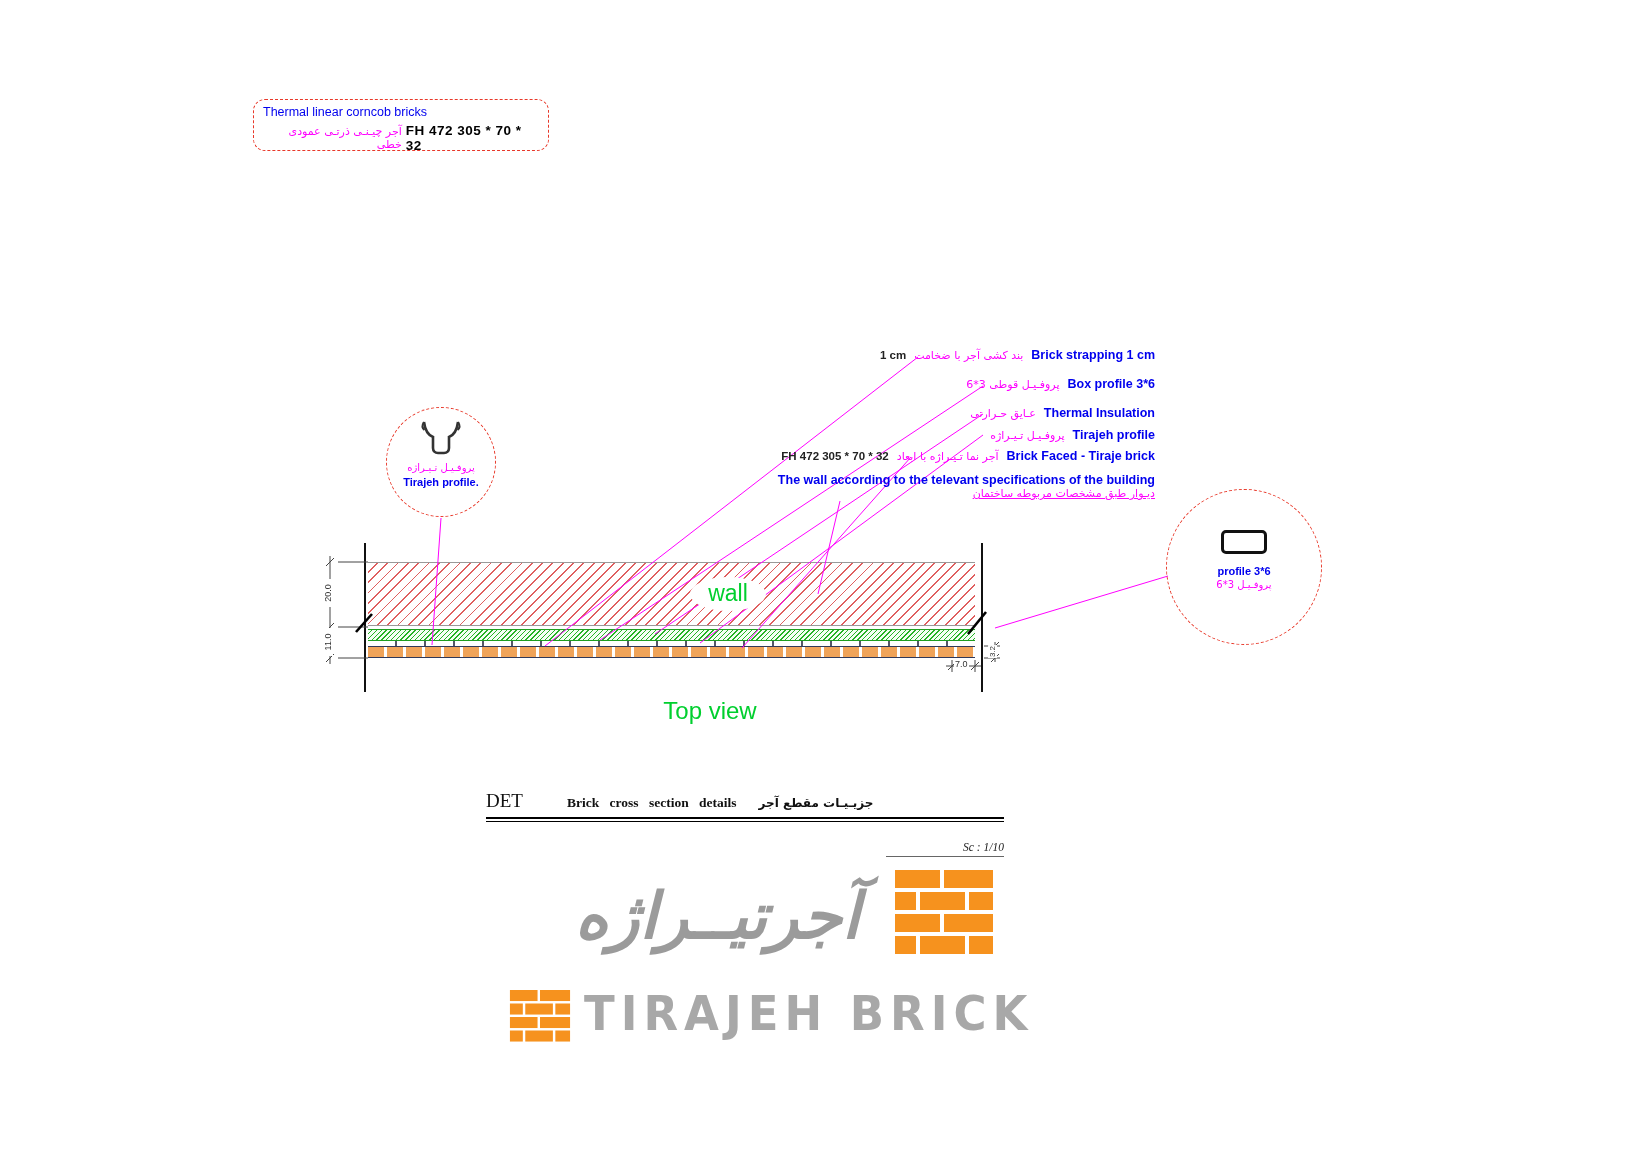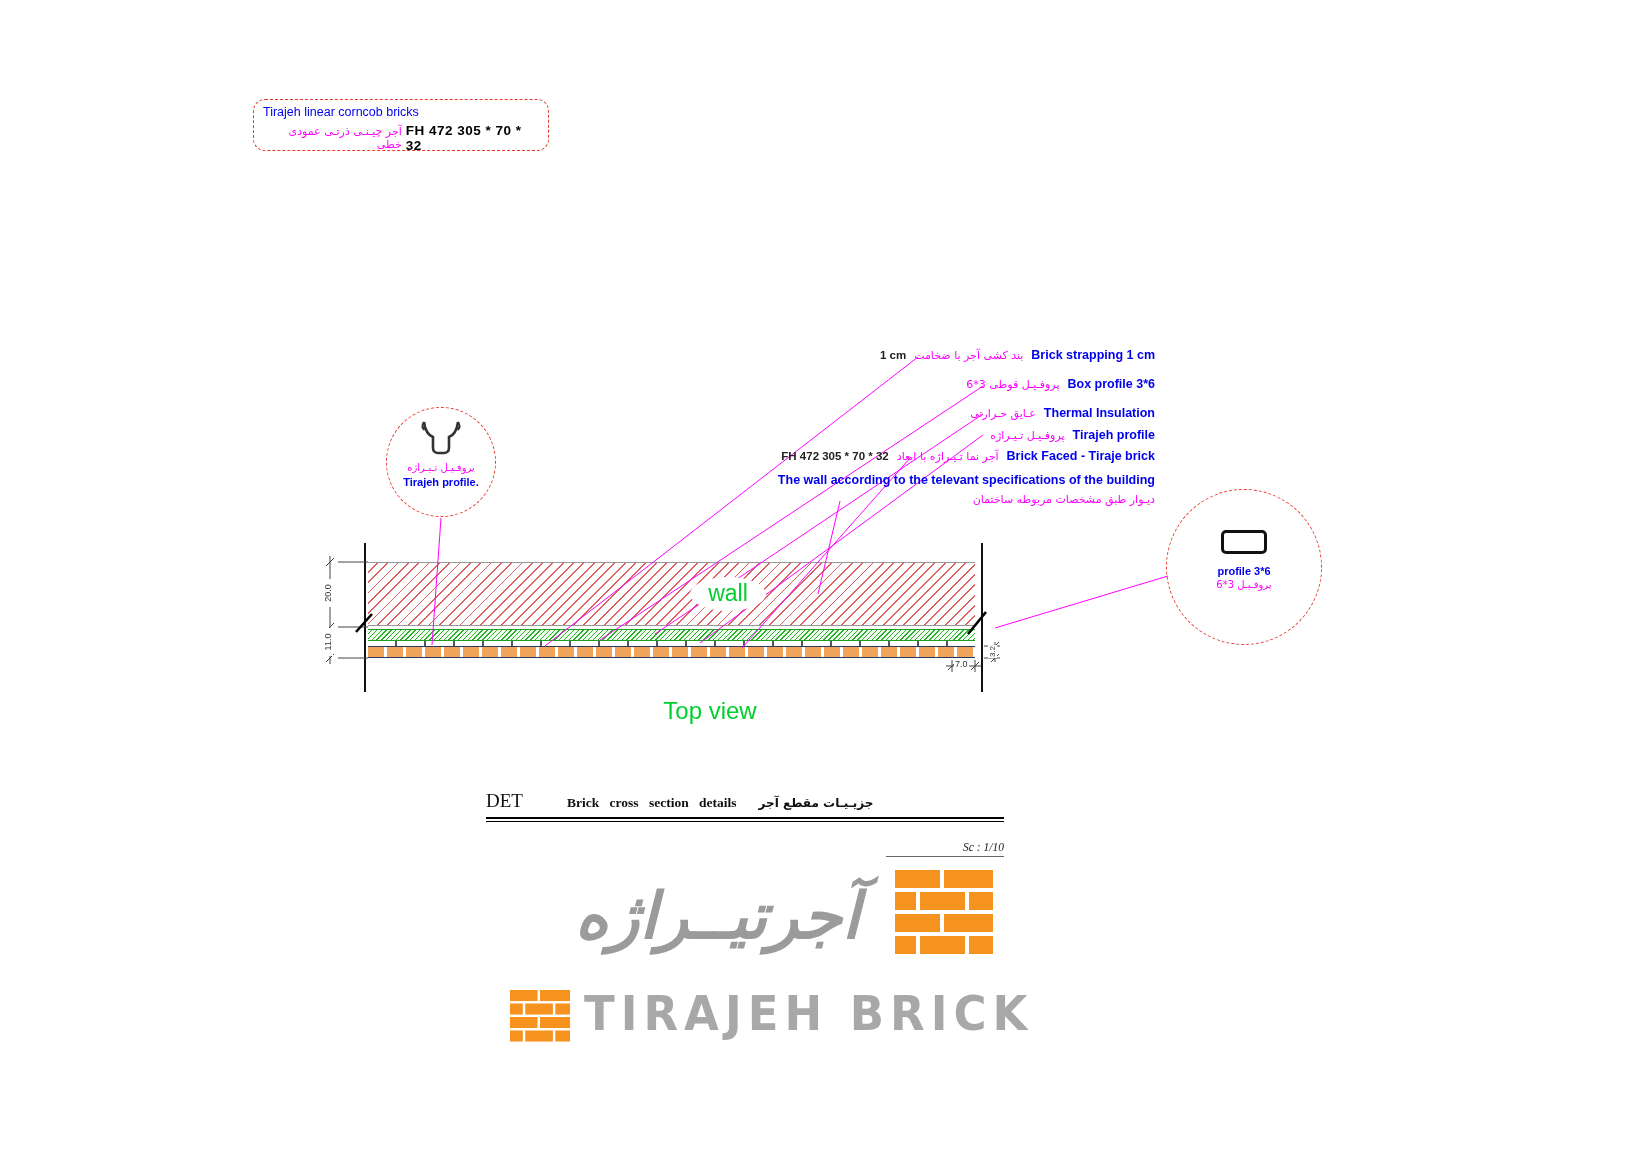--- a/index.html
+++ b/index.html
@@ -22,21 +22,21 @@
   
   .callout {
     position:absolute; right:495px; display:flex; gap:8px; align-items:baseline;
     white-space:nowrap;
   }
   .c-val { color:#222; font-weight:bold; font-size:11.5px; }
   .c-fa  { color:#ff00ff; font-size:11px; font-family:"DejaVu Sans", sans-serif; }
   .c-en  { color:#0000ee; font-weight:bold; font-size:12.5px; }
   .callout-block { position:absolute; right:495px; text-align:right; white-space:nowrap; }
   .callout-block .c-en { display:block; }
-  .callout-block .c-fa { display:block; margin-top:6px; }
+  .callout-block .c-fa { display:block; margin-top:0;text-decoration:underline; }
 
   
   .detail-circle {
     position:absolute; border:1.6px dashed #e8392a; border-radius:50%;
     box-sizing:border-box; display:flex; flex-direction:column; align-items:center;
   }
   .dc-left  { left:386px; top:407px; width:110px; height:110px; padding-top:10px; }
   .dc-right { left:1166px; top:489px; width:156px; height:156px; padding-top:40px; }
   .dc-fa { color:#ff00ff; font-size:10px; font-family:"DejaVu Sans", sans-serif; margin-top:2px; }
   .dc-en { color:#0000ee; font-size:11px; font-weight:bold; margin-top:3px; }
@@ -115,21 +115,21 @@
   }
 
   .overlay-svg { position:absolute; left:0; top:0; pointer-events:none; }
 </style>
 </head>
 <body>
 
 <div class="page">
 
   <div class="header-box">
-    <div class="hb-en">Tirajeh linear corncob bricks</div>
+    <div class="hb-en">Thermal linear corncob bricks</div>
     <div class="hb-row2">
       <span class="hb-fa" dir="rtl">آجر چیـنـی ذرتـی عمودی خطی</span>
       <span class="hb-code">FH 472  305 * 70  * 32</span>
     </div>
   </div>
 
   <div class="wall-band"></div>
   <div class="insul-band"></div>
   <div class="profile-strip"></div>
   <div class="brick-band"></div>

